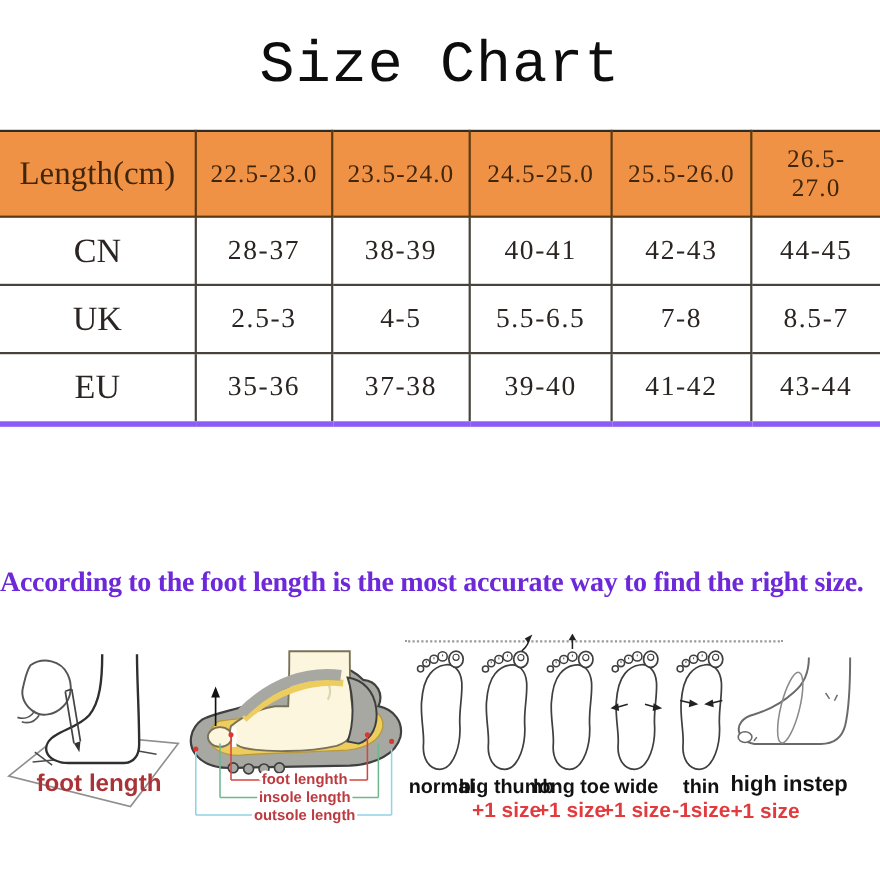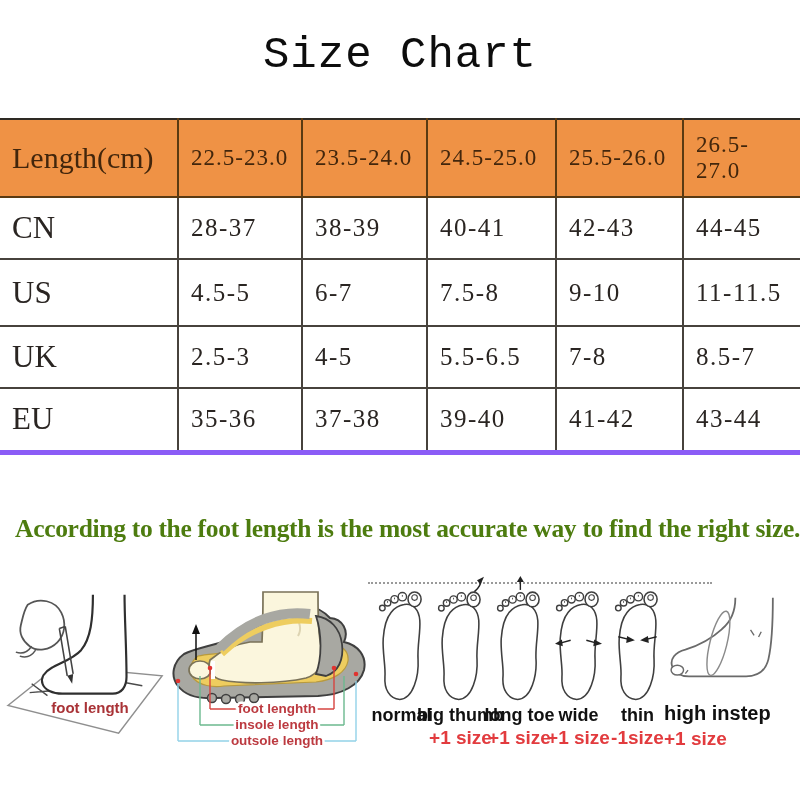--- a/index.html
+++ b/index.html
@@ -1,45 +1,45 @@
 <!DOCTYPE html>
 <html><head>
 <meta charset="utf-8">
 <style>
   html,body{margin:0;padding:0;background:#fff;}
   #canvas{position:relative;width:800px;height:800px;background:#ffffff;overflow:hidden;
           font-family:"Liberation Sans",sans-serif;}
   
   .title{position:absolute;top:30px;left:0;width:800px;text-align:center;
          font-family:"Liberation Mono","DejaVu Sans Mono",monospace;
-         font-size:44px;font-weight:400;color:#0d0d0d;letter-spacing:1px;}
+         font-size:53px;font-weight:400;color:#0d0d0d;letter-spacing:1px;}
   
   table.size{position:absolute;top:118px;left:0;width:800px;border-collapse:collapse;
              table-layout:fixed;font-family:"Liberation Serif","DejaVu Serif",serif;}
-  table.size td{border:2px solid #47423c;vertical-align:middle;
+  table.size td{border:2px solid #47423c;text-align:center;vertical-align:middle;
                 color:#2a2522;padding:12px;}
   table.size td:first-child{border-left:none;}
   table.size td:last-child{border-right:none;}
   table.size tr:first-child td{border-top:2px solid #2e2a24;}
   table.size tr:last-child td{border-bottom:5px solid #8b5cf6;}
   tr.hl td{background:#ef9245;color:#42260c;border-color:#5a3a12;}
   td.lab{font-size:31px;}
   tr.hl td.lab{font-size:30px;}
   td.val{font-size:25px;letter-spacing:1.5px;}
   tr.hl td.val{font-size:23px;letter-spacing:1px;}
   
-  .note{position:absolute;top:514px;left:0;width:800px;text-align:right;
+  .note{position:absolute;top:514px;left:0;width:800px;text-align:left;
         font-family:"Liberation Serif","DejaVu Serif",serif;font-weight:bold;
-        font-size:25.5px;letter-spacing:-0.3px;color:#4d7c0f;white-space:nowrap;}
+        font-size:25.5px;letter-spacing:-0.3px;color:#6d28d9;white-space:nowrap;}
   
   .illu{position:absolute;}
   .dotline{position:absolute;top:582px;left:368px;width:344px;height:0;
            border-top:2px dotted #9a9a9a;}
   .footlen-label{position:absolute;top:699px;left:26px;width:128px;text-align:center;
-                 font-weight:bold;font-size:15px;color:#a93337;}
+                 font-weight:bold;font-size:22px;color:#a93337;}
   .feet{position:absolute;top:568px;left:372px;width:300px;display:flex;}
   .foot-col{width:59px;display:flex;flex-direction:column;align-items:center;}
   .foot-col svg{margin-top:20px;}
   .ftlabel{margin-top:2px;font-weight:bold;font-size:18px;color:#111;white-space:nowrap;}
   .ftadjust{margin-top:1px;font-weight:bold;font-size:19px;color:#e23b3e;white-space:nowrap;}
   .instep{position:absolute;top:568px;left:664px;width:136px;display:flex;
           flex-direction:column;align-items:flex-start;}
   .instep svg{margin-top:28px;}
   .shoe-text{font-family:"Liberation Sans",sans-serif;font-weight:bold;font-size:13.5px;
              fill:#bc3a40;stroke:#ffffff;stroke-width:5px;paint-order:stroke;}
@@ -84,28 +84,20 @@
       <td class="val">25.5-26.0</td>
       <td class="val">26.5-27.0</td>
     </tr>
     <tr style="height:52px">
       <td class="lab">CN</td>
       <td class="val">28-37</td>
       <td class="val">38-39</td>
       <td class="val">40-41</td>
       <td class="val">42-43</td>
       <td class="val">44-45</td>
-    </tr>
-    <tr style="height:67px">
-      <td class="lab">US</td>
-      <td class="val">4.5-5</td>
-      <td class="val">6-7</td>
-      <td class="val">7.5-8</td>
-      <td class="val">9-10</td>
-      <td class="val">11-11.5</td>
     </tr>
     <tr style="height:46px">
       <td class="lab">UK</td>
       <td class="val">2.5-3</td>
       <td class="val">4-5</td>
       <td class="val">5.5-6.5</td>
       <td class="val">7-8</td>
       <td class="val">8.5-7</td>
     </tr>
     <tr style="height:64px">

